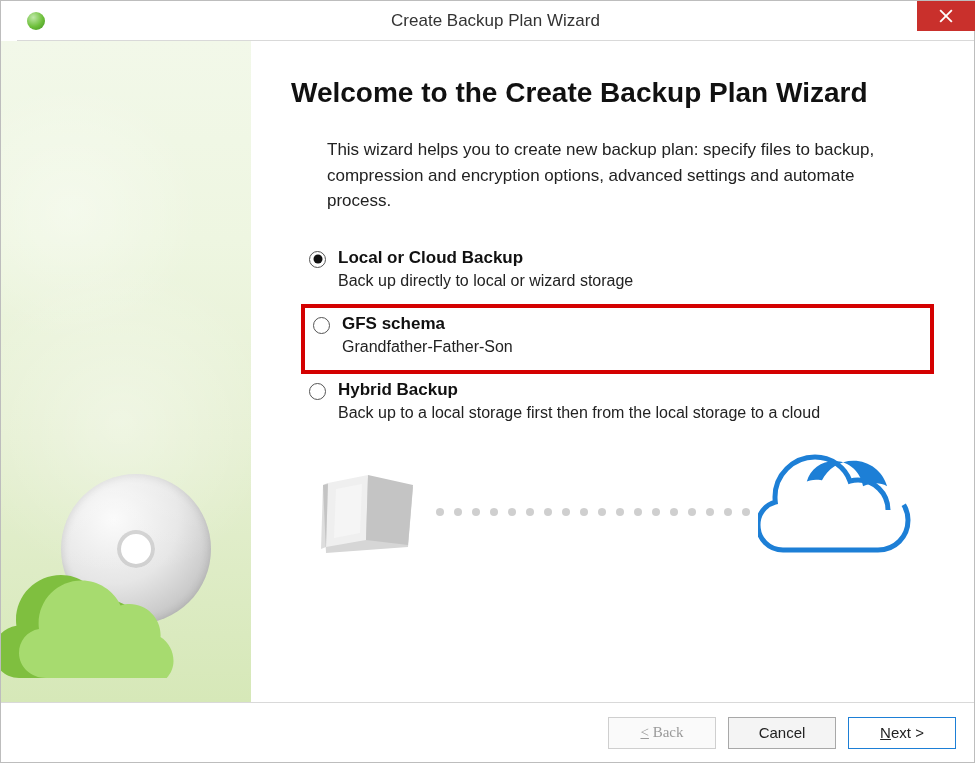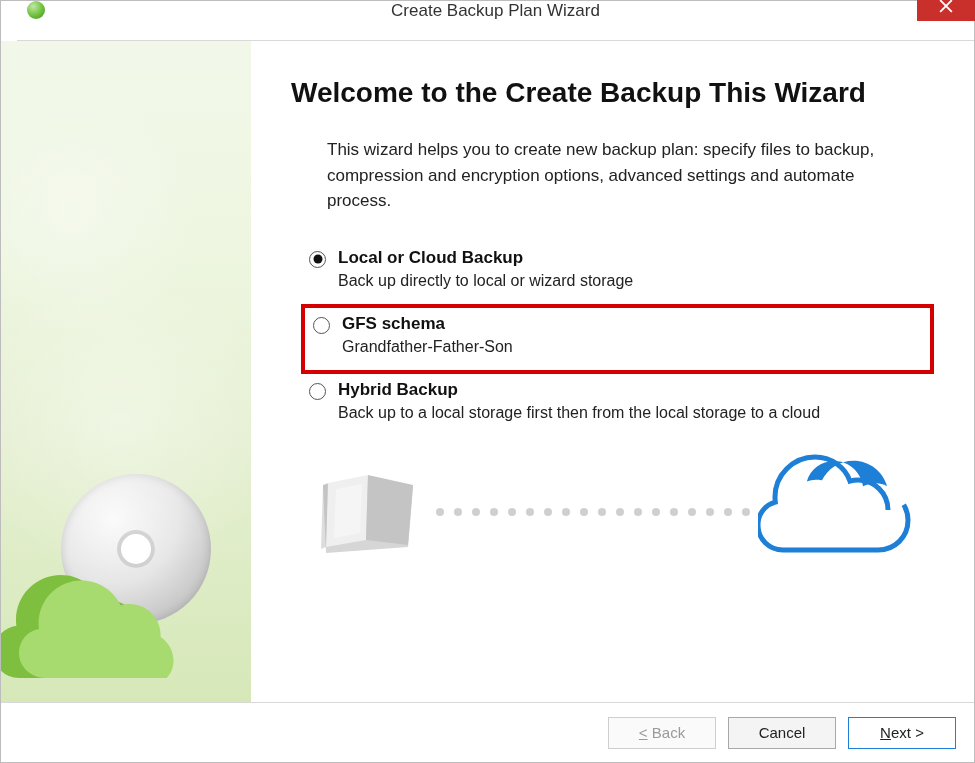--- a/index.html
+++ b/index.html
@@ -15,21 +15,21 @@
       height: 763px;
       border: 1px solid #bdbdbd;
       display: flex;
       flex-direction: column;
       position: relative;
     }
     
     .titlebar {
       height: 40px;
       display: flex;
-      align-items: flex-start;
+      align-items: center;
       justify-content: space-between;
       padding-left: 10px;
       background: #fff;
       border-bottom: 1px solid #d9d9d9;
       position: relative;
       margin-left: 16px;
     }
     .titlebar .app-icon {
       width: 18px; height: 18px;
       border-radius: 50%;
@@ -176,20 +176,21 @@
       font-size: 15px;
       color: #222;
       display:flex; align-items:center; justify-content:center;
       cursor: pointer;
     }
     .btn.disabled {
       color:#9a9a9a;
       border-color:#cfcfcf;
       background:#fafafa;
       cursor: default;
+      font-family: Liberation Serif, serif;
     }
     .btn.primary {
       border: 1.6px solid #1d7fd6;
       background:#fff;
     }
     .underline-first::first-letter { text-decoration: underline; }
   </style>
 </head>
 <body>
 
@@ -212,21 +213,21 @@
       <div class="cd"></div>
       <div class="cloud">
         <svg viewBox="0 0 200 140">
           <path fill="#7fbf3f" d="M150 95c0-18-15-33-33-33-3 0-6 .4-8.8 1.2C103 48 88 37 70 37 45 37 25 57 25 82c0 2 .1 3.9.4 5.8C12 90 2 101 2 114c0 14 11 26 26 26h110c17 0 31-14 31-31 0-7-2.5-13.5-7-18.6-3.6-1.2-7.7-1.9-12-1.9z"></path>
           <path fill="#a7db6f" d="M55 140c-15 0-27-11-27-25 0-12 8-22 20-24-.3-1.8-.4-3.7-.4-5.6 0-24 19-43 43-43 17 0 32 10 39 25 3-1 6-1.4 9-1.4 17 0 31 14 31 31 0 .7 0 1.4-.1 2.1 8 5 13 14 13 24 0 9-5 17-12 21H55z"></path>
         </svg>
       </div>
     </div>
 
     <div class="main">
-      <h1>Welcome to the Create Backup This Wizard</h1>
+      <h1>Welcome to the Create Backup Plan Wizard</h1>
       <p class="intro">This wizard helps you to create new backup plan: specify files to backup, compression and encryption options, advanced settings and automate process.</p>
 
       <div class="options">
 
         <label class="option selected">
           <span class="radio"></span>
           <span class="texts">
             <div class="label">Local or Cloud Backup</div>
             <div class="desc">Back up directly to local or wizard storage</div>
           </span>

